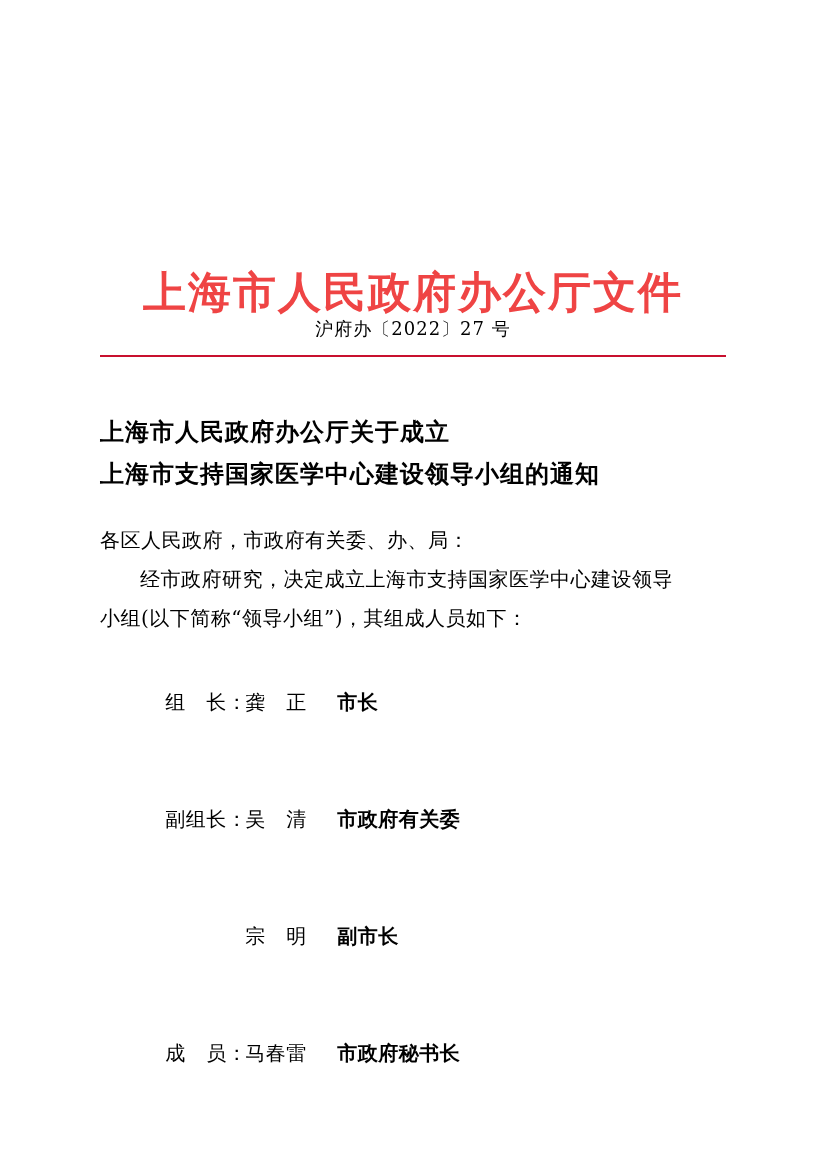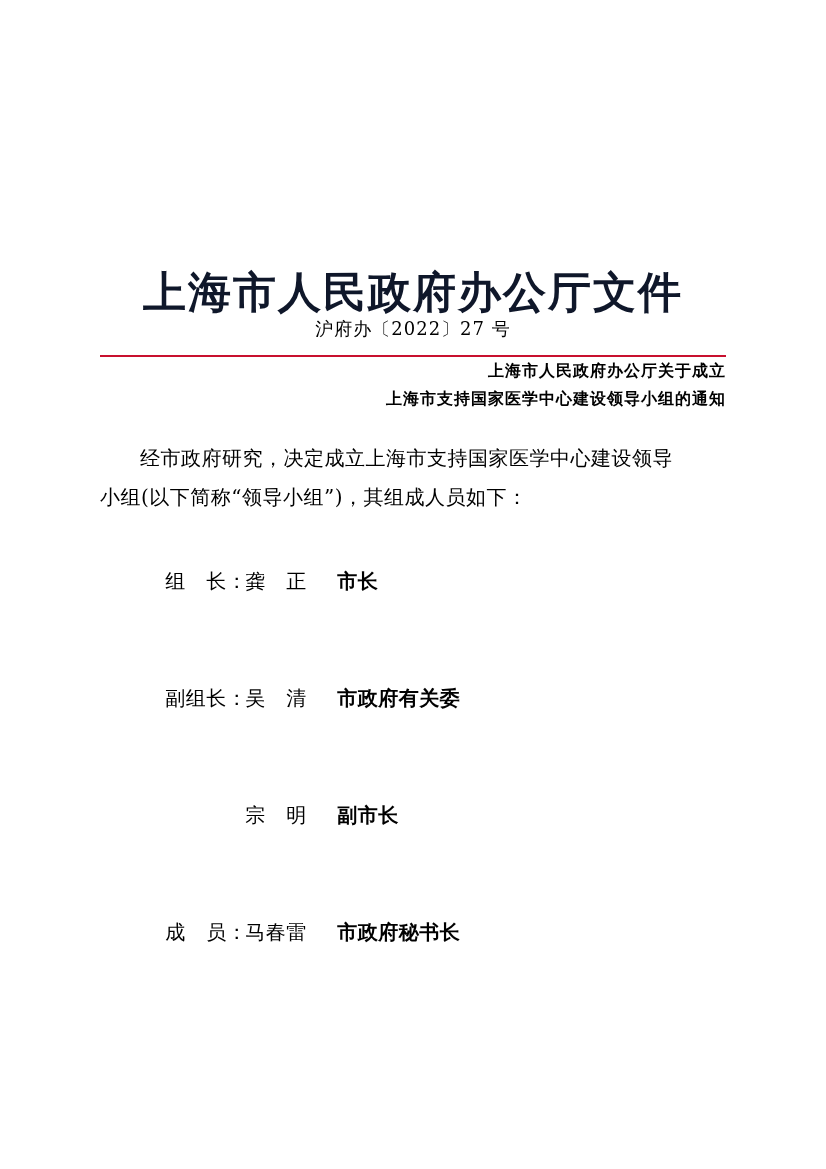--- a/index.html
+++ b/index.html
@@ -18,21 +18,21 @@
   .page {
     position: relative;
     width: 826px;
     height: 1169px;
     box-sizing: border-box;
     padding: 0 100px;
   }
   .doc-title {
     margin-top: 268px;
     text-align: center;
-    color: #0f172a;
+    color: #ef4444;
     font-family: "DejaVu Serif", "Liberation Serif", serif;
     font-weight: bold;
     font-size: 43px;
     letter-spacing: 2px;
     line-height: 1.15;
   }
   .doc-number {
     text-align: center;
     font-size: 18px;
     letter-spacing: 1px;
@@ -40,23 +40,24 @@
   }
   .red-rule {
     margin-top: 14px;
     height: 2px;
     background: #c8102e;
     width: 626px;
     margin-left: auto;
     margin-right: auto;
   }
   .subject {
-    text-align: right;
+    margin-top: 54px;
+    text-align: left;
     font-weight: bold;
-    font-size: 16px;
+    font-size: 24px;
     line-height: 1.75;
     letter-spacing: 1px;
   }
   .subject .line {
     display: block;
   }
   .body-text {
     margin-top: 26px;
     font-size: 20px;
     line-height: 1.95;
@@ -103,20 +104,21 @@
   <div class="doc-number">沪府办〔2022〕27 号</div>
 
   <div class="red-rule"></div>
 
   <div class="subject">
     <span class="line">上海市人民政府办公厅关于成立</span>
     <span class="line">上海市支持国家医学中心建设领导小组的通知</span>
   </div>
 
   <div class="body-text">
+    <div class="p-flush">各区人民政府，市政府有关委、办、局：</div>
     <div class="p-indent">经市政府研究，决定成立上海市支持国家医学中心建设领导</div>
     <div class="p-flush">小组(以下简称“领导小组”)，其组成人员如下：</div>
   </div>
 
   <div class="roster">
     <div class="roster-row">
       <span class="role">组　长：</span><span class="name">龚　正</span><span class="title">市长</span>
     </div>
     <div class="roster-row">
       <span class="role">副组长：</span><span class="name">吴　清</span><span class="title">市政府有关委</span>

